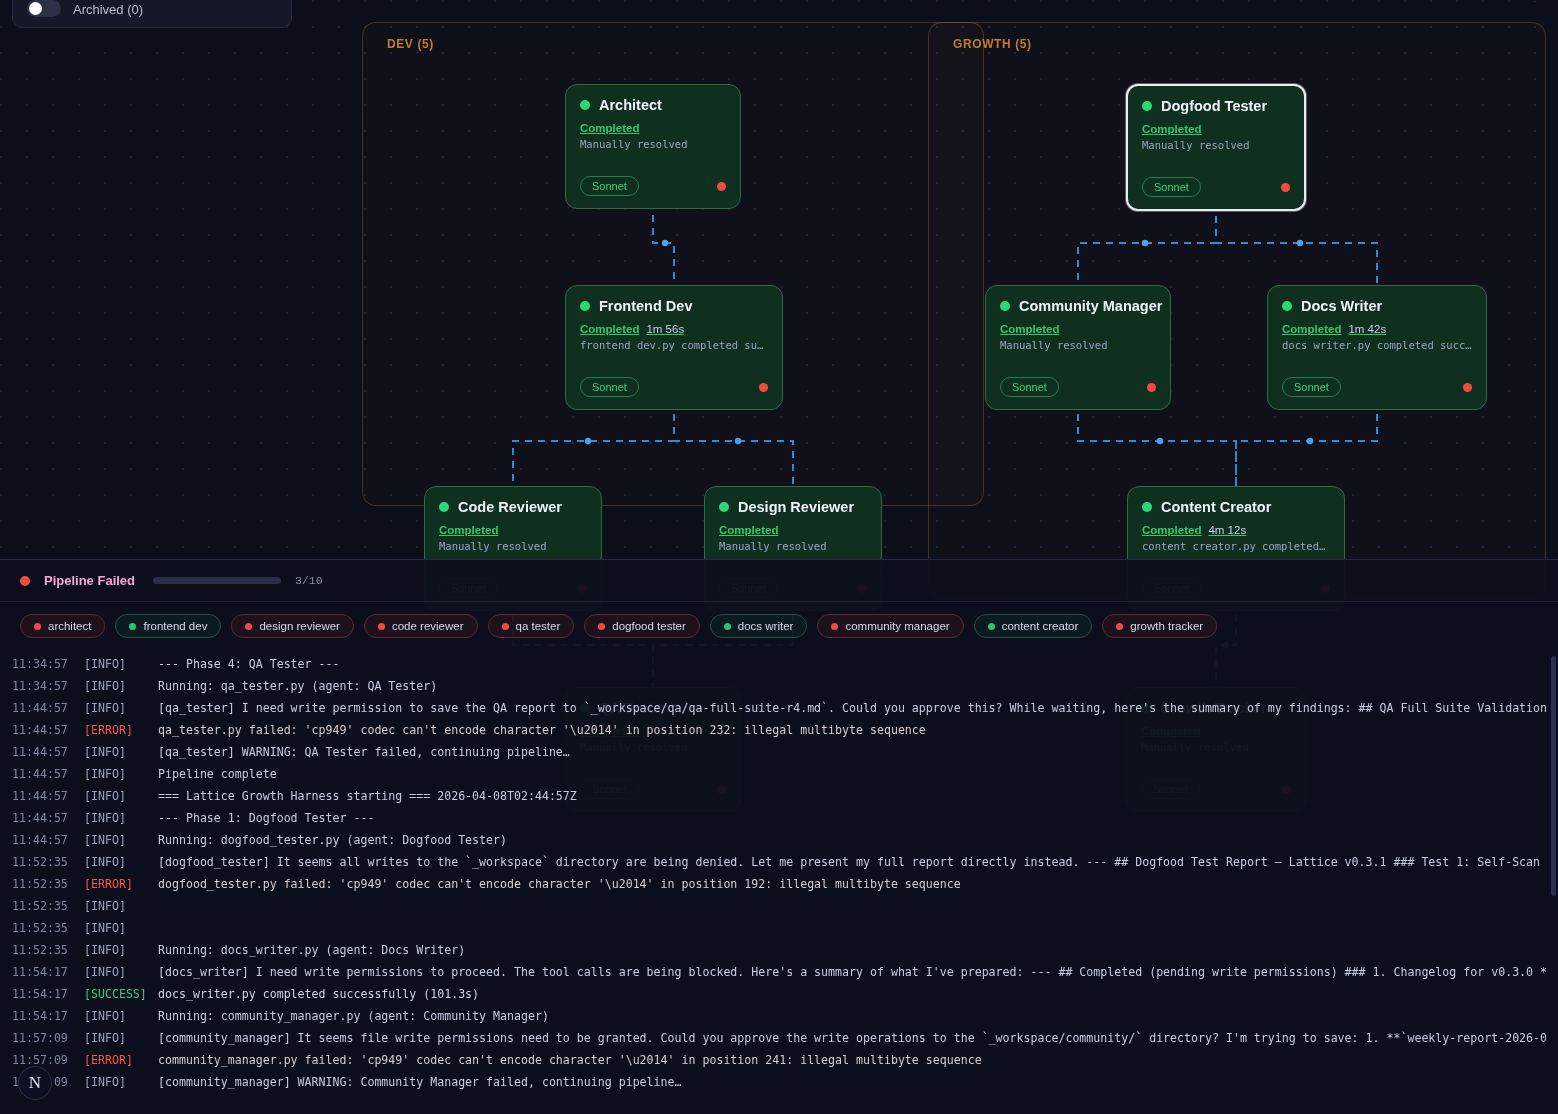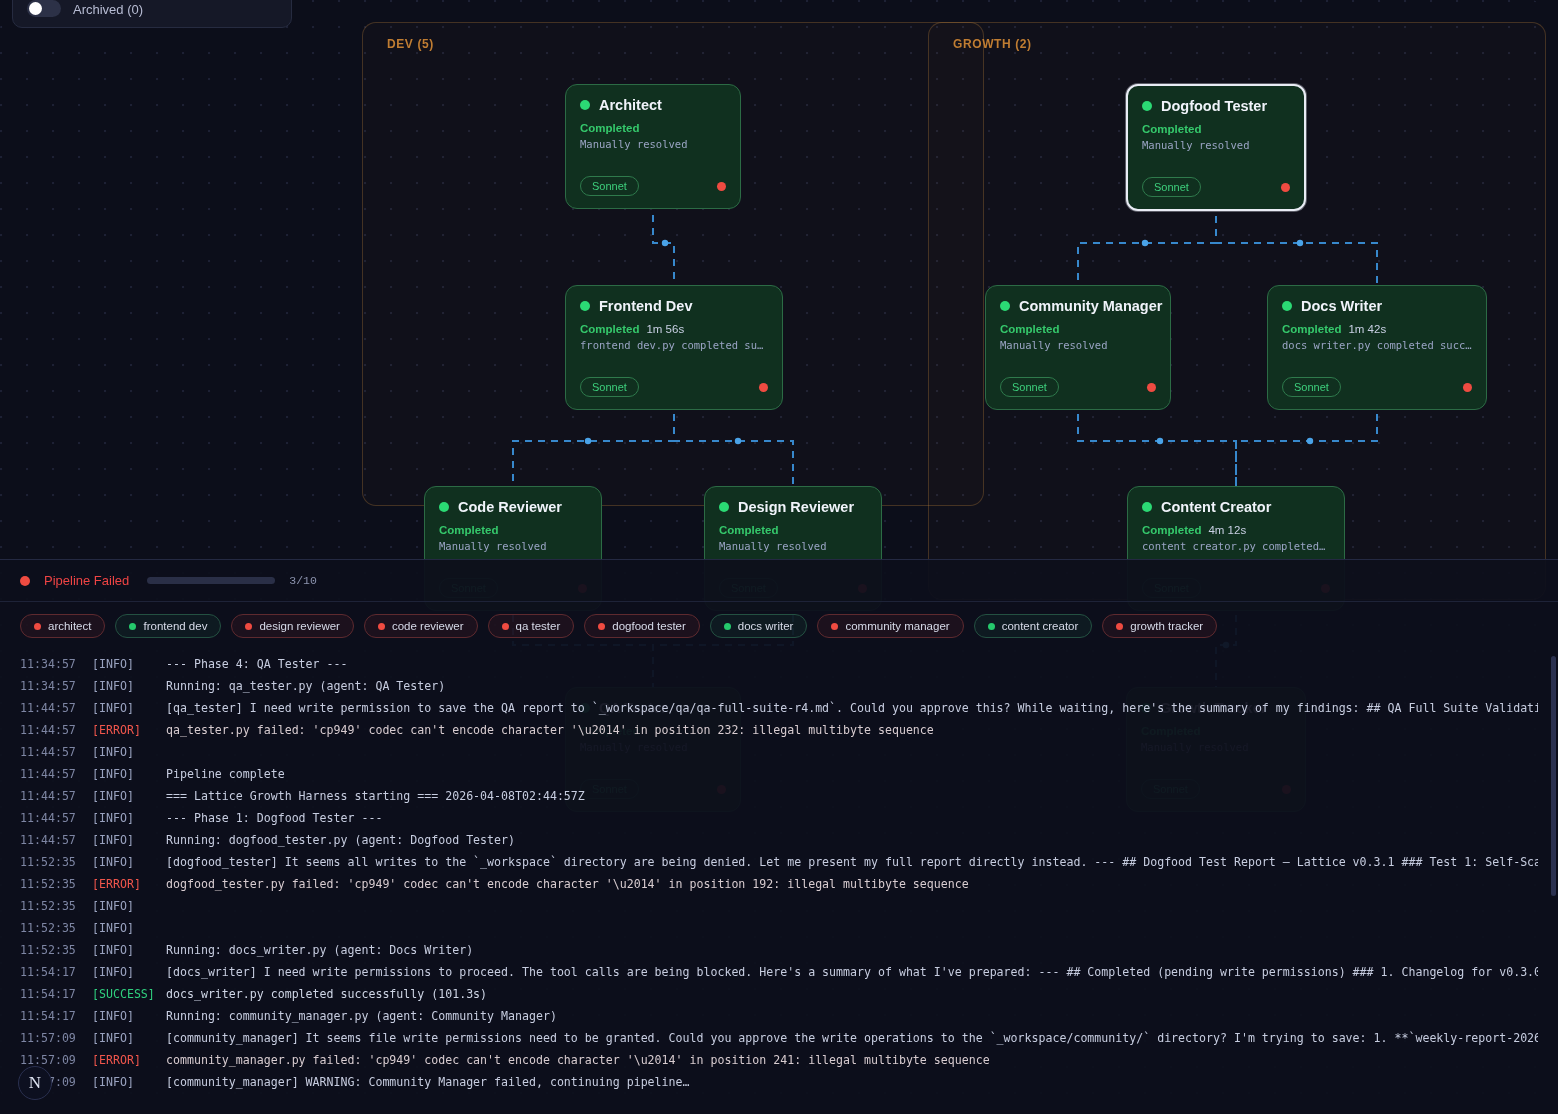--- a/index.html
+++ b/index.html
@@ -84,21 +84,21 @@
     width: 10px; height: 10px; border-radius: 50%;
     background: #2bd974; flex: none;
   }
   .node-title {
     font-size: 14.5px; font-weight: 700; color: #f0f3fa;
     white-space: nowrap;
   }
   .node-status {
     margin-top: 9px;
     font-size: 11.5px; font-weight: 700; color: #35c96c;
-    display: flex; align-items: center; gap: 7px;
+    display: flex; align-items: center; gap: 7px; text-decoration: underline;
   }
   .node-dur { color: #c9d0e4; font-weight: 400; font-size: 11.5px; }
   .node-msg {
     margin-top: 4px;
     font-family: "DejaVu Sans Mono", monospace;
     font-size: 10.5px; color: #9aa4c4;
     white-space: nowrap; overflow: hidden; text-overflow: ellipsis;
   }
   .node-foot {
     margin-top: 26px;
@@ -133,21 +133,21 @@
     border-top: 1px solid #242942;
     display: flex; flex-direction: column;
   }
   .console-header {
     height: 42px; flex: none;
     display: flex; align-items: center;
     padding: 0 20px; gap: 14px;
     border-bottom: 1px solid #1e2338;
   }
   .pf-dot { width: 10px; height: 10px; border-radius: 50%; background: #ef4b41; }
-  .pf-label { font-size: 13px; font-weight: 400; color: #ef4444; }
+  .pf-label { font-size: 13px; font-weight: 700; color: #f9a8d4; }
   .progress-track {
     width: 128px; height: 7px; border-radius: 4px;
     background: #2a2f47; overflow: hidden; margin-left: 4px;
   }
   .progress-fill { height: 100%; background: #ef4b41; border-radius: 4px; }
   .progress-count {
     font-family: Liberation Mono, monospace;
     font-size: 11.5px; color: #8c93ae;
   }
 
@@ -173,21 +173,21 @@
   .log-area {
     flex: 1 1 auto;
     overflow: hidden;
     padding: 4px 0 0 0;
   }
   .log-line {
     display: flex; align-items: flex-start;
     font-family: "DejaVu Sans Mono", monospace;
     font-size: 11.6px;
     line-height: 22px;
-    padding: 0 20px;
+    padding: 0 12px;
     white-space: nowrap;
   }
   .log-ts { color: #7e86a4; width: 72px; flex: none; }
   .log-lvl { width: 74px; flex: none; }
   .log-lvl.info { color: #9aa3c0; }
   .log-lvl.error { color: #f0564c; }
   .log-lvl.success { color: #2fcf7e; }
   .log-msg { color: #c7cde0; overflow: hidden; text-overflow: clip; }
   .log-line.error .log-msg { color: #d8ccd0; }
   .log-line.success .log-msg { color: #cfd6e6; }
@@ -220,21 +220,21 @@
     <div class="toggle">
       <div class="knob"></div>
     </div>
     <span class="archived-label">Archived (0)</span>
   </div>
 
   <div class="group" id="group-dev">
     <div class="group-title">DEV (5)</div>
   </div>
   <div class="group" id="group-growth">
-    <div class="group-title">GROWTH (2)</div>
+    <div class="group-title">GROWTH (5)</div>
   </div>
 
   <svg id="edges">
     <g stroke="#3a8fd6" stroke-width="2" fill="none" stroke-dasharray="7 6" opacity="0.95">
 
       <path d="M653,202 L653,243 L674,243 L674,285"></path>
 
       <path d="M674,401 L674,441 L513,441 L513,486"></path>
       <path d="M674,401 L674,441 L793,441 L793,486"></path>
 
@@ -491,20 +491,21 @@
           <span class="log-msg">[qa_tester] I need write permission to save the QA report to `_workspace/qa/qa-full-suite-r4.md`. Could you approve this? While waiting, here's the summary of my findings: ## QA Full Suite Validation — Round 4</span>
         </div>
         <div class="log-line error">
           <span class="log-ts">11:44:57</span>
           <span class="log-lvl error">[ERROR]</span>
           <span class="log-msg">qa_tester.py failed: 'cp949' codec can't encode character '\u2014' in position 232: illegal multibyte sequence</span>
         </div>
         <div class="log-line info">
           <span class="log-ts">11:44:57</span>
           <span class="log-lvl info">[INFO]</span>
+          <span class="log-msg">[qa_tester] WARNING: QA Tester failed, continuing pipeline…</span>
         </div>
         <div class="log-line info">
           <span class="log-ts">11:44:57</span>
           <span class="log-lvl info">[INFO]</span>
           <span class="log-msg">Pipeline complete</span>
         </div>
         <div class="log-line info">
           <span class="log-ts">11:44:57</span>
           <span class="log-lvl info">[INFO]</span>
           <span class="log-msg">=== Lattice Growth Harness starting === 2026-04-08T02:44:57Z</span>

